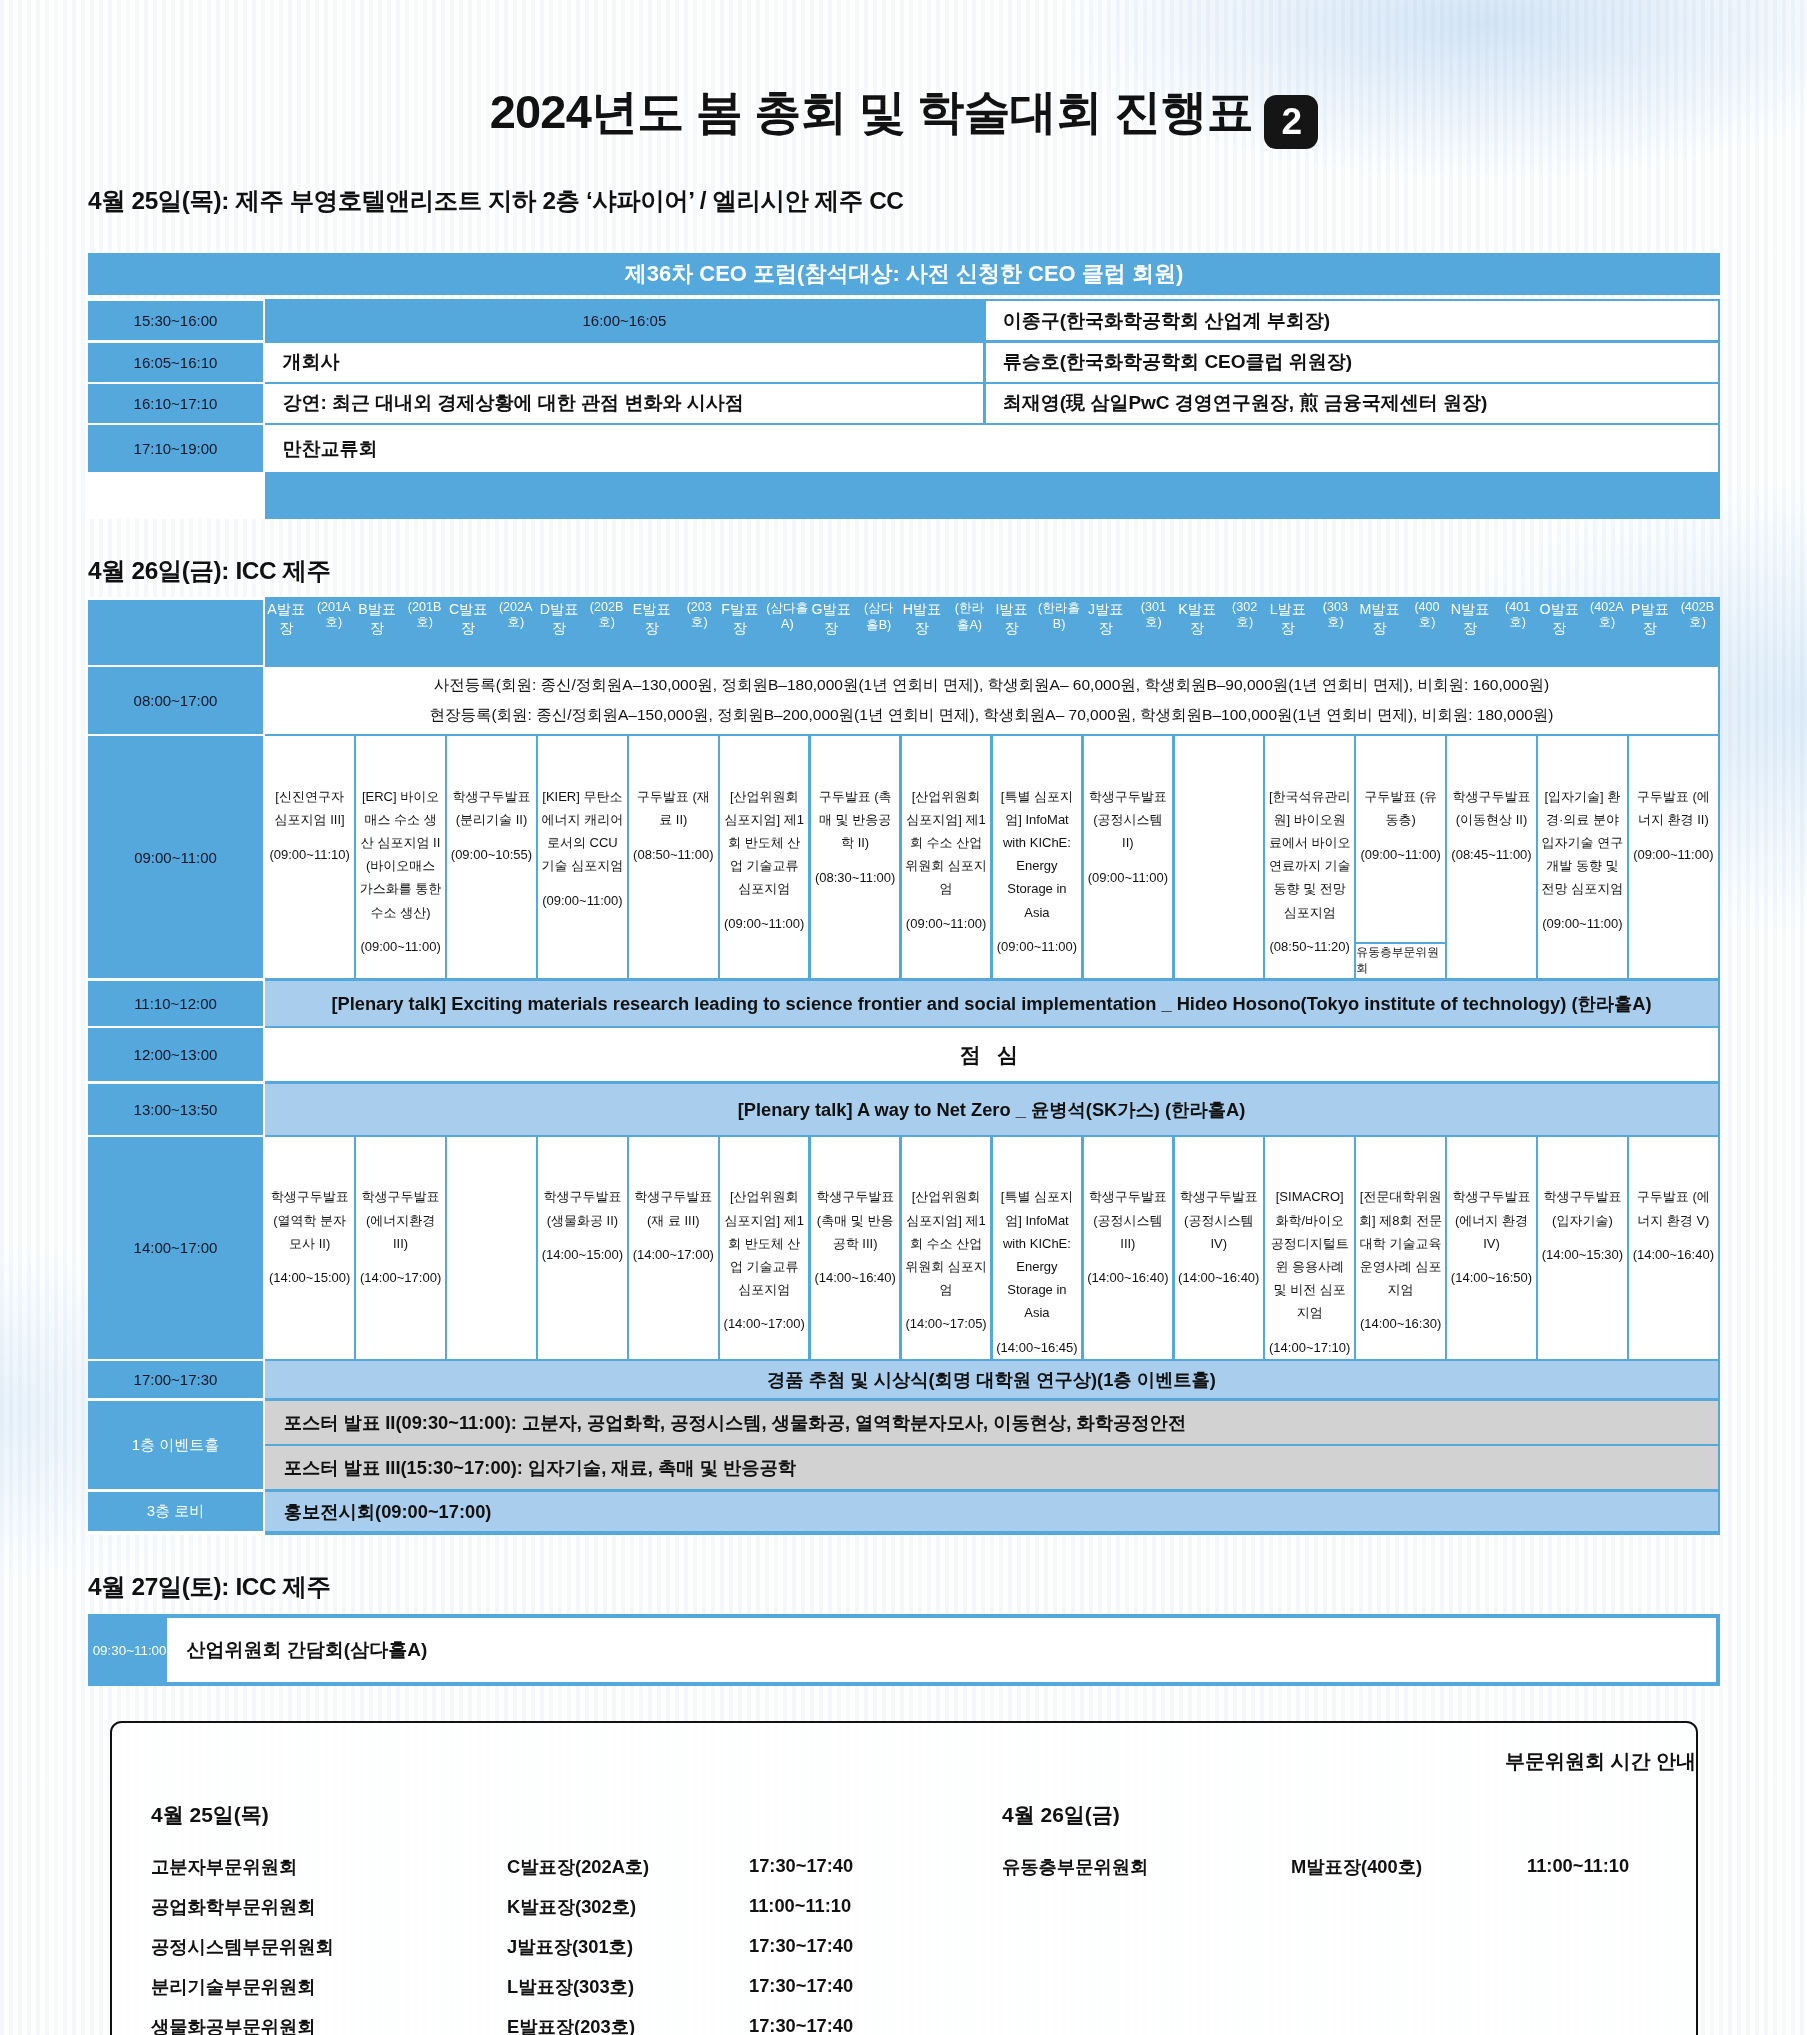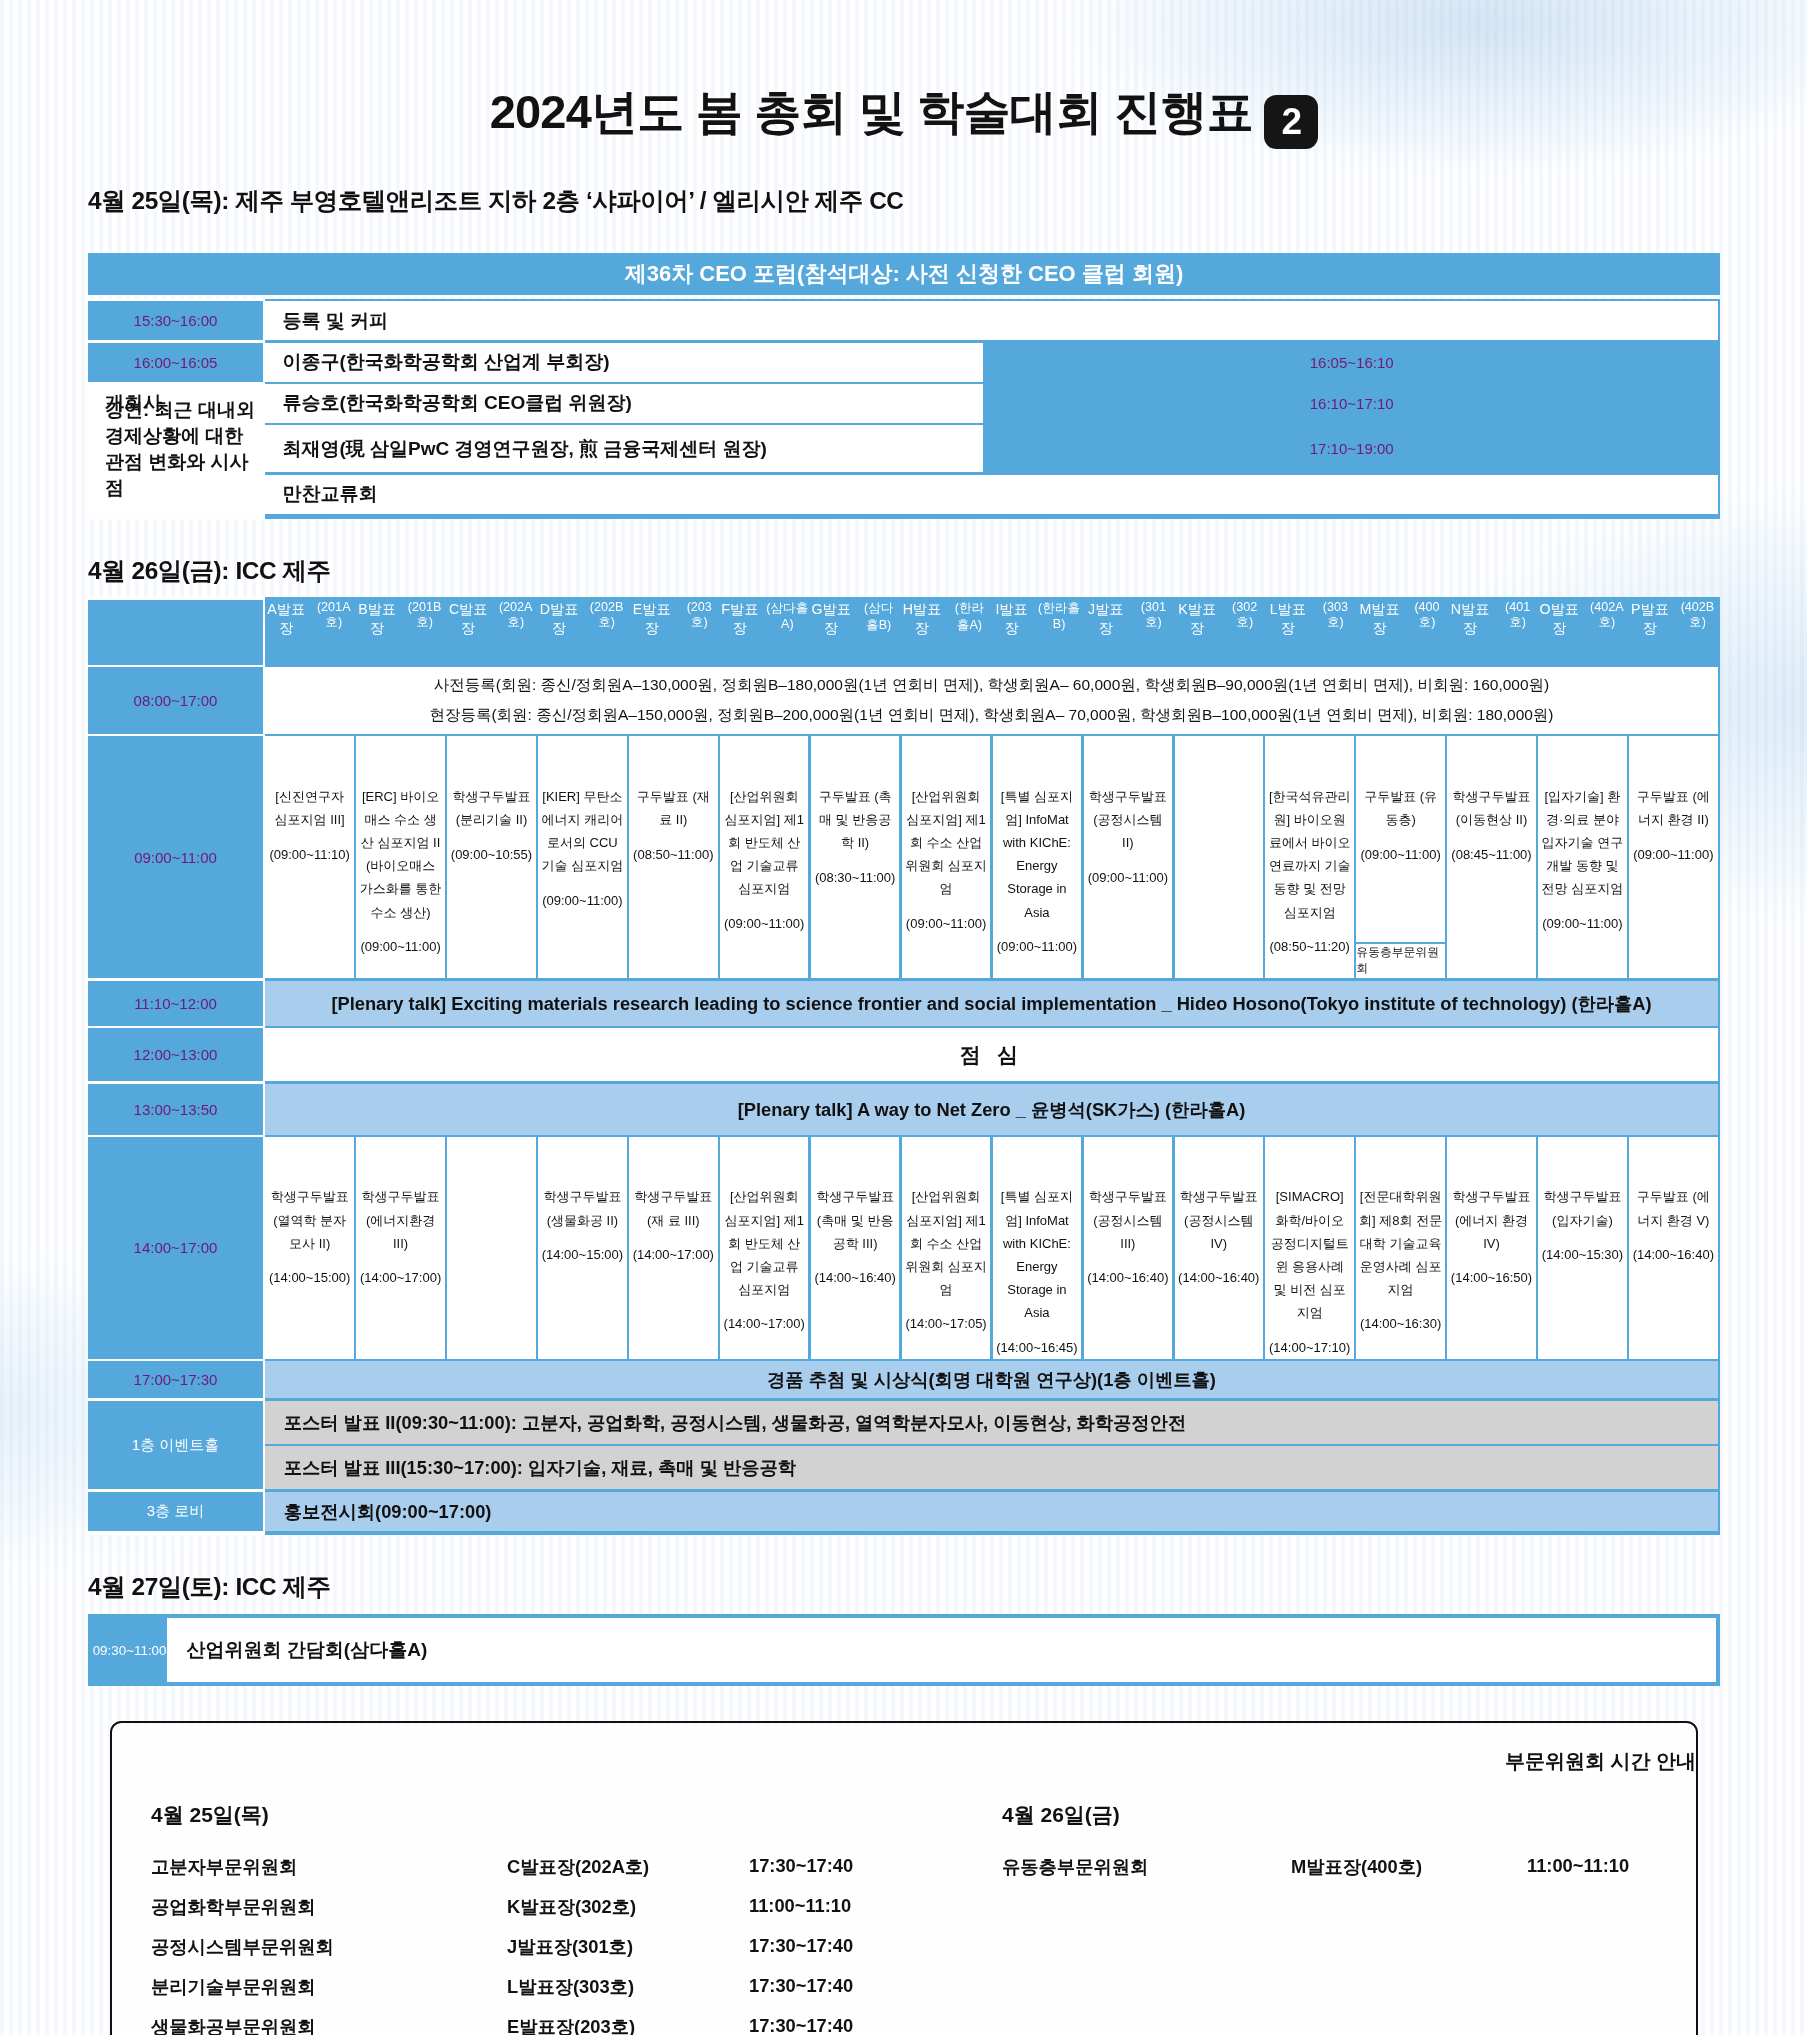--- a/index.html
+++ b/index.html
@@ -19,21 +19,21 @@
     line-height:54px;font-size:37px;font-weight:800;text-align:center;vertical-align:-5.7px;margin-left:11.4px;}
   
   .section-heading{font-size:24.4px;font-weight:800;color:#111;margin:36px 88px 10.6px 88px;letter-spacing:-0.4px;}
   
   .ceo-table{margin:0 88px;}
   .ceo-head{background:#54a8db;color:#fff;font-size:22px;font-weight:800;text-align:center;
     height:42px;line-height:42px;margin-top:36px;}
   .ceo-grid{margin-top:4.1px;display:grid;grid-template-columns:175px 718px 1fr;
     grid-template-rows:39px 39px 39px 47px 39px;gap:2.4px;padding:2.4px 2.4px 4.9px 0;
     background:linear-gradient(90deg,#fff 0 177px,#54a8db 177px);}
-  .tcell{background:#54a8db;color:#701a75;display:flex;align-items:center;justify-content:center;
+  .tcell{background:#54a8db;color:#0f172a;display:flex;align-items:center;justify-content:center;
     font-size:15px;font-weight:500;}
   .cell{background:#fff;display:flex;align-items:center;padding-left:17px;font-size:19px;font-weight:700;}
   .cspan2{grid-column:2/-1;}
   
   .big-grid{margin:0 88px;display:grid;grid-template-columns:175px repeat(16,1fr);
     grid-template-rows:65px 67px 242px 45px 53px 51px 222px 37px 43px 43px 39px;
     gap:2.4px;padding:2.4px 2.4px 4.9px 0;background:linear-gradient(90deg,#fff 0 177px,#54a8db 177px);}
   .r1{grid-row:1}.r2{grid-row:2}.r3{grid-row:3}.r4{grid-row:4}.r5{grid-row:5}.r6{grid-row:6}
   .r7{grid-row:7}.r8{grid-row:8}.r9{grid-row:9}.r10{grid-row:10}.r11{grid-row:11}
   .col1{grid-column:1;}
@@ -88,21 +88,20 @@
 
   <div class="title-wrap">
     <h1><span>2024년도 봄 총회 및 학술대회 진행표</span><span class="badge">2</span></h1>
   </div>
 
   <div class="section-heading">4월 25일(목): 제주 부영호텔앤리조트 지하 2층 ‘샤파이어’ / 엘리시안 제주 CC</div>
   <div class="ceo-table">
     <div class="ceo-head">제36차 CEO 포럼(참석대상: 사전 신청한 CEO 클럽 회원)</div>
     <div class="ceo-grid">
       <div class="tcell">15:30~16:00</div>
-      <div class="cell cspan2">등록 및 커피</div>
       <div class="tcell">16:00~16:05</div>
       <div class="cell">이종구(한국화학공학회 산업계 부회장)</div>
       <div class="tcell">16:05~16:10</div>
       <div class="cell">개회사</div>
       <div class="cell">류승호(한국화학공학회 CEO클럽 위원장)</div>
       <div class="tcell">16:10~17:10</div>
       <div class="cell">강연: 최근 대내외 경제상황에 대한 관점 변화와 시사점</div>
       <div class="cell">최재영(現 삼일PwC 경영연구원장, 煎 금융국제센터 원장)</div>
       <div class="tcell">17:10~19:00</div>
       <div class="cell cspan2">만찬교류회</div>

